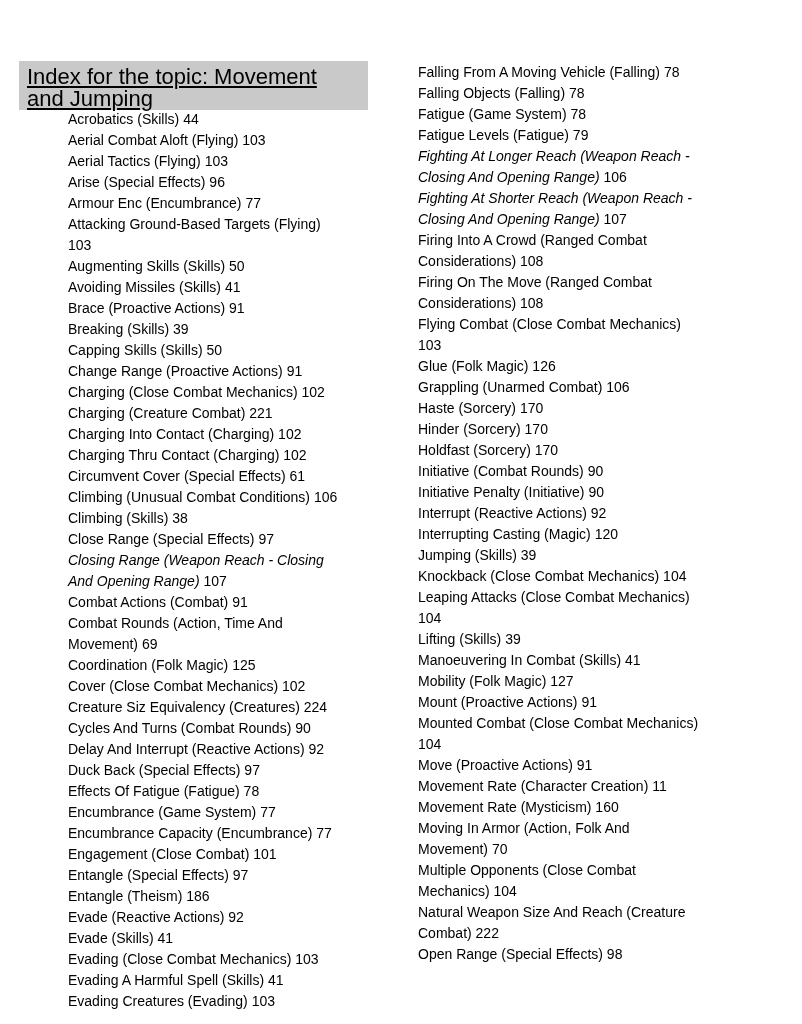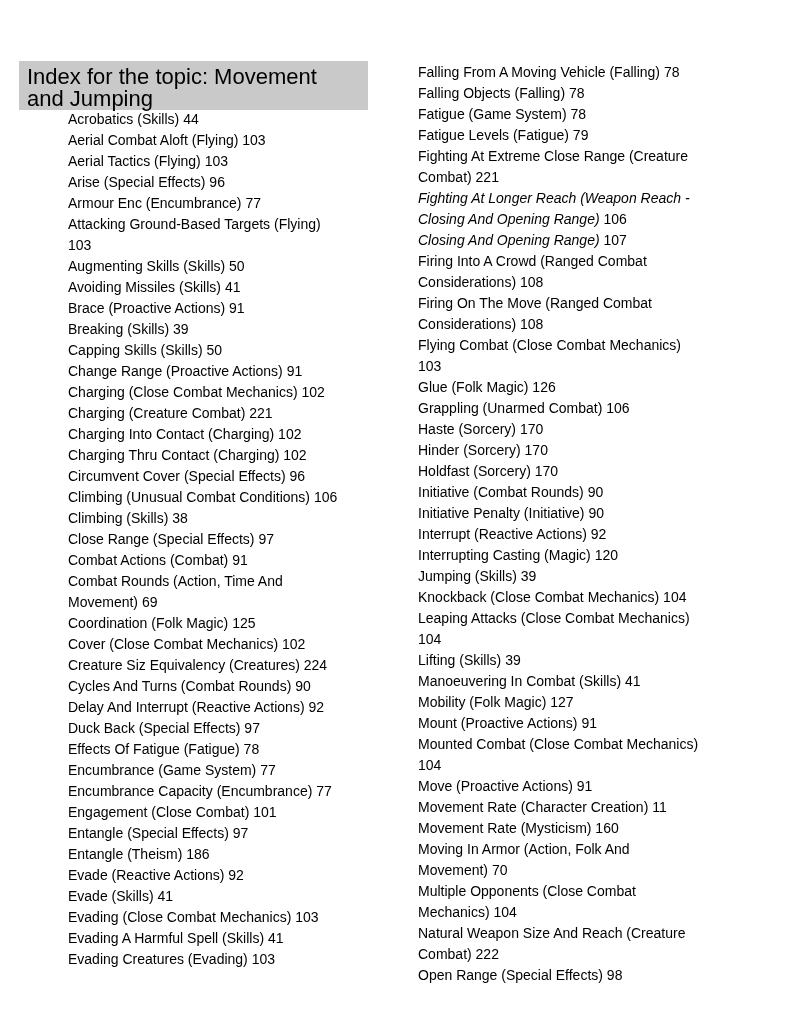--- a/index.html
+++ b/index.html
@@ -15,20 +15,21 @@
   .title-box {
     position: absolute;
     left: 19px; top: 61px;
     width: 349px;
     box-sizing: border-box;
     padding: 5px 0 0 8px;
     background: var(--highlight, #c9c9c9);
     font-size: 22px;
     line-height: 22px;
     white-space: nowrap;
+    text-decoration: underline;
   }
   .col {
     position: absolute;
     font-size: 14px;
     line-height: 21px;
     width: 312px;
   }
   .col-left  { left: 68px;  top: 109px; }
   .col-right { left: 418px; top: 62px; }
   .entry { margin: 0; }
@@ -87,30 +88,34 @@
       <div class="entry">
         <div class="line">Charging (Creature Combat) 221</div>
       </div>
       <div class="entry">
         <div class="line">Charging Into Contact (Charging) 102</div>
       </div>
       <div class="entry">
         <div class="line">Charging Thru Contact (Charging) 102</div>
       </div>
       <div class="entry">
-        <div class="line">Circumvent Cover (Special Effects) 96</div>
+        <div class="line">Circumvent Cover (Special Effects) 61</div>
       </div>
       <div class="entry">
         <div class="line">Climbing (Unusual Combat Conditions) 106</div>
       </div>
       <div class="entry">
         <div class="line">Climbing (Skills) 38</div>
       </div>
       <div class="entry">
         <div class="line">Close Range (Special Effects) 97</div>
+      </div>
+      <div class="entry">
+        <div class="line"><span class="it">Closing Range (Weapon Reach - Closing</span></div>
+        <div class="line"><span class="it">And Opening Range)</span> 107</div>
       </div>
       <div class="entry">
         <div class="line">Combat Actions (Combat) 91</div>
       </div>
       <div class="entry">
         <div class="line">Combat Rounds (Action, Time And</div>
         <div class="line">Movement) 69</div>
       </div>
       <div class="entry">
         <div class="line">Coordination (Folk Magic) 125</div>
@@ -171,28 +176,25 @@
       <div class="entry">
         <div class="line">Falling Objects (Falling) 78</div>
       </div>
       <div class="entry">
         <div class="line">Fatigue (Game System) 78</div>
       </div>
       <div class="entry">
         <div class="line">Fatigue Levels (Fatigue) 79</div>
       </div>
       <div class="entry">
-        <div class="line">Fighting At Extreme Close Range (Creature</div>
-        <div class="line">Combat) 221</div>
-      </div>
-      <div class="entry">
         <div class="line"><span class="it">Fighting At Longer Reach (Weapon Reach -</span></div>
         <div class="line"><span class="it">Closing And Opening Range)</span> 106</div>
       </div>
       <div class="entry">
+        <div class="line"><span class="it">Fighting At Shorter Reach (Weapon Reach -</span></div>
         <div class="line"><span class="it">Closing And Opening Range)</span> 107</div>
       </div>
       <div class="entry">
         <div class="line">Firing Into A Crowd (Ranged Combat</div>
         <div class="line">Considerations) 108</div>
       </div>
       <div class="entry">
         <div class="line">Firing On The Move (Ranged Combat</div>
         <div class="line">Considerations) 108</div>
       </div>

